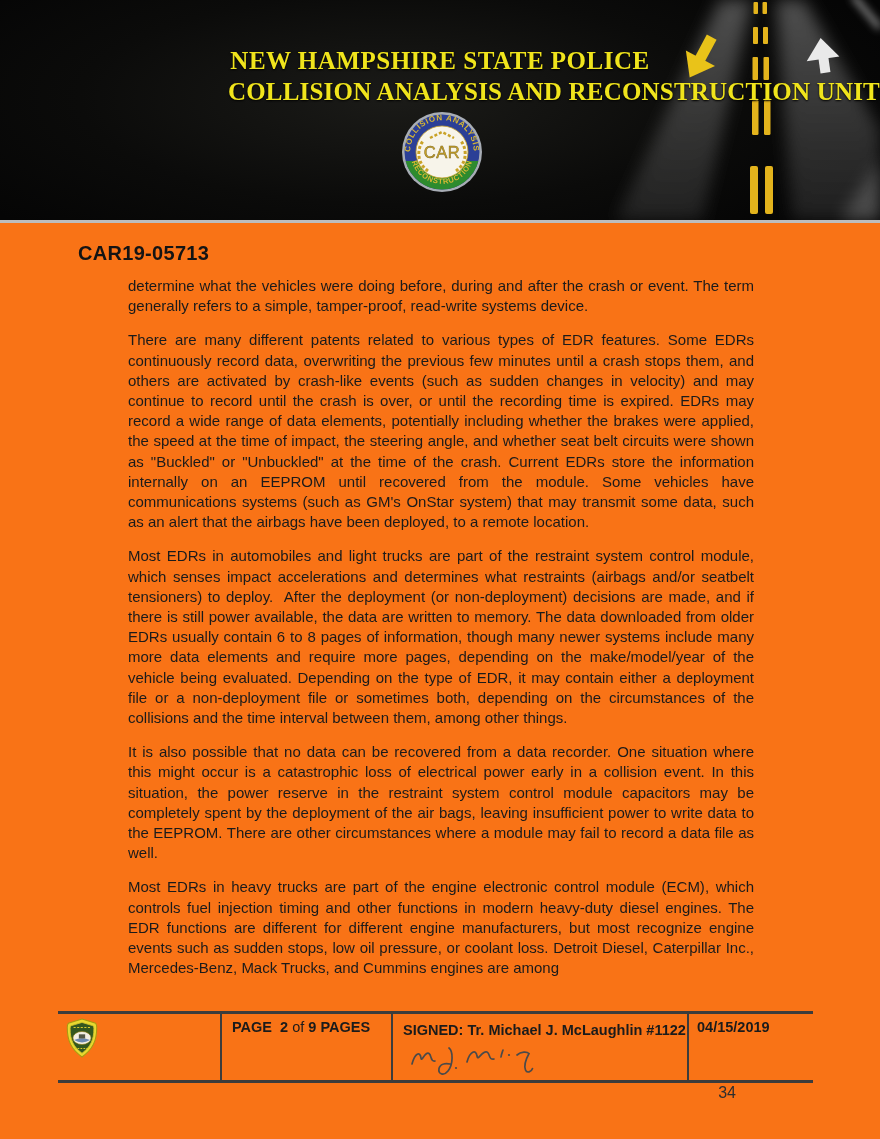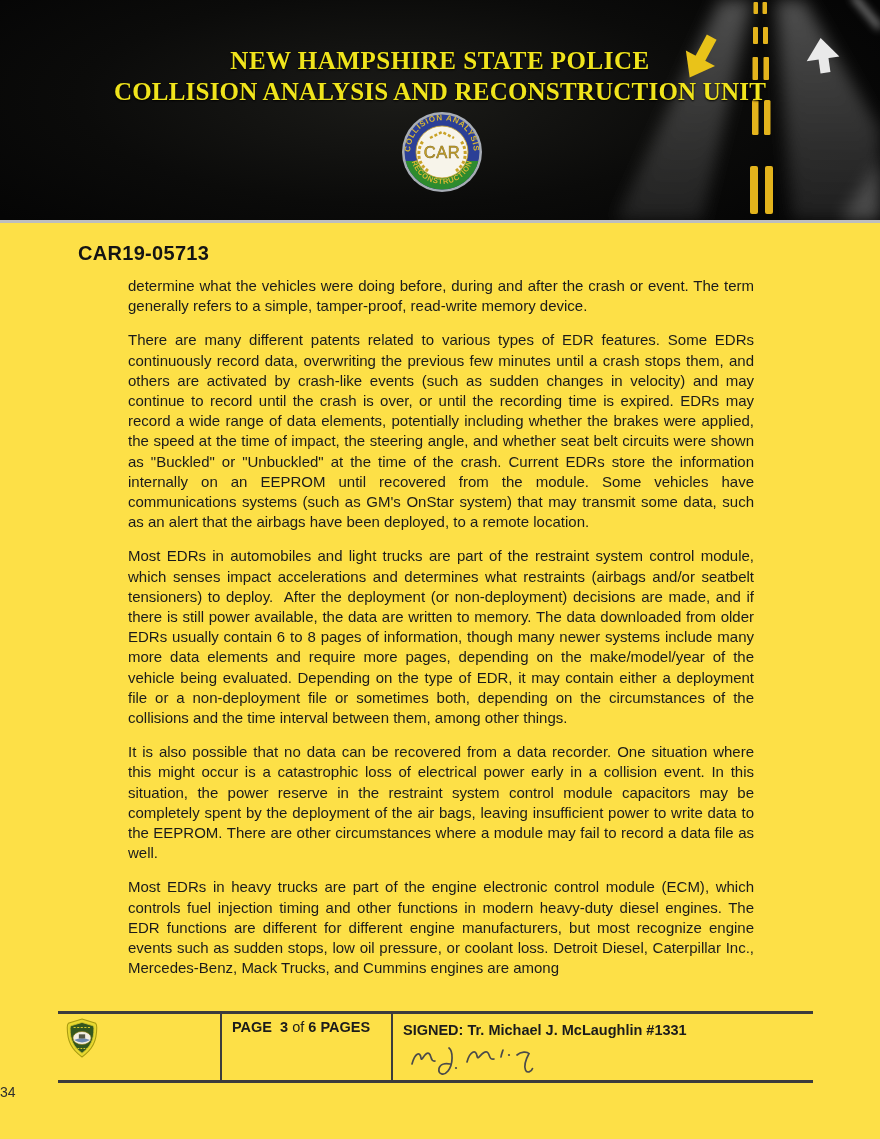--- a/index.html
+++ b/index.html
@@ -1,34 +1,34 @@
 <!DOCTYPE html>
 <html><head>
 <meta charset="utf-8">
 <style>
   html,body { margin:0; padding:0; background:#ffffff; }
   .page {
-    position:relative; width:880px; height:1139px; background:#fde047;
+    position:relative; width:880px; height:1139px; background:#f97316;
     font-family:"Liberation Sans", sans-serif; overflow:hidden;
   }
 
   
   .header {
     position:absolute; left:0; top:0; width:880px; height:220px;
     background:radial-gradient(ellipse 60% 80% at 45% 45%, #1b1b18 0%, #0b0b0a 60%, #050505 100%);
     border-bottom:3px solid #bdbdbd;
   }
   .road-svg { position:absolute; right:0; top:0; }
   .header-titles {
     position:absolute; left:0; top:46px; width:880px; text-align:center;
     font-family:"Liberation Serif", serif; font-weight:bold; color:#f0e41c;
     text-shadow:0 1px 2px #000;
   }
   .header-titles .line1 { font-size:25px; letter-spacing:0.5px; line-height:30px; }
-  .header-titles .line2 { font-size:25px; letter-spacing:0.2px; line-height:32px; }
+  .header-titles .line2 { font-size:25px; letter-spacing:0.2px; line-height:32px;text-align:right; }
   .logo-wrap { position:absolute; left:400px; top:110px; }
 
   
   .case-number {
     position:absolute; left:78px; top:242px;
     font-size:20px; font-weight:bold; color:#141414; letter-spacing:0.3px;
   }
   .paragraphs {
     position:absolute; left:128px; top:276px; width:626px;
     font-size:15px; line-height:20.2px; color:#1b1b1b; text-align:justify;
@@ -53,22 +53,22 @@
   .signed-label {
     position:absolute; left:10px; top:8px;
     font-size:14.5px; font-weight:bold; color:#1b1b1b;
   }
   .signature-wrap { position:absolute; left:8px; top:24px; }
   .date-label {
     position:absolute; left:8px; top:5px;
     font-size:14.5px; font-weight:bold; color:#1b1b1b;
   }
   .page-number {
-    position:absolute; left:0; top:1084px; width:736px; text-align:left;
-    font-size:14px; color:#2e2e2e;
+    position:absolute; left:0; top:1084px; width:736px; text-align:right;
+    font-size:16px; color:#2e2e2e;
   }
 </style>
 </head>
 <body>
 
 <div class="page">
 
   <div class="header">
 
     <svg class="road-svg" width="880" height="220" viewBox="0 0 880 220">
@@ -143,21 +143,21 @@
         <text font-family="Liberation Sans, sans-serif" font-size="7.6" font-weight="bold" fill="#d9b833" letter-spacing="0.6">
           <textPath href="#arcBot" startOffset="50%" text-anchor="middle">RECONSTRUCTION</textPath>
         </text>
       </svg>
     </div>
   </div>
 
   <div class="case-number">CAR19-05713</div>
 
   <div class="paragraphs">
-    <p><span>determine what the vehicles were doing before, during and after the crash or event. The term generally refers to a simple, tamper-proof, read-write memory device.</span></p>
+    <p><span>determine what the vehicles were doing before, during and after the crash or event. The term generally refers to a simple, tamper-proof, read-write systems device.</span></p>
     <p><span>There are many different patents related to various types of EDR features. Some EDRs continuously record data, overwriting the previous few minutes until a crash stops them, and others are activated by crash-like events </span><span class="ital">(such as sudden changes in velocity)</span><span> and may continue to record until the crash is over, or until the recording time is expired. EDRs may record a wide range of data elements, potentially including whether the brakes were applied, the speed at the time of impact, the steering angle, and whether seat belt circuits were shown as "Buckled" or "Unbuckled" at the time of the crash. Current EDRs store the information internally on an EEPROM until recovered from the module. Some vehicles have communications systems </span><span class="ital">(such as GM's OnStar system)</span><span> that may transmit some data, such as an alert that the airbags have been deployed, to a remote location.</span></p>
     <p><span>Most EDRs in automobiles and light trucks are part of the restraint system control module, which senses impact accelerations and determines what restraints </span><span class="ital">(airbags and/or seatbelt tensioners)</span><span> to deploy.  After the deployment </span><span class="ital">(or non-deployment)</span><span> decisions are made, and if there is still power available, the data are written to memory. The data downloaded from older EDRs usually contain 6 to 8 pages of information, though many newer systems include many more data elements and require more pages, depending on the make/model/year of the vehicle being evaluated. Depending on the type of EDR, it may contain either a deployment file or a non-deployment file or sometimes both, depending on the circumstances of the collisions and the time interval between them, among other things.</span></p>
     <p><span>It is also possible that no data can be recovered from a data recorder. One situation where this might occur is a catastrophic loss of electrical power early in a collision event. In this situation, the power reserve in the restraint system control module capacitors may be completely spent by the deployment of the air bags, leaving insufficient power to write data to the EEPROM. There are other circumstances where a module may fail to record a data file as well.</span></p>
     <p><span>Most EDRs in heavy trucks are part of the engine electronic control module </span><span class="ital">(ECM)</span><span>, which controls fuel injection timing and other functions in modern heavy-duty diesel engines. The EDR functions are different for different engine manufacturers, but most recognize engine events such as sudden stops, low oil pressure, or coolant loss. Detroit Diesel, Caterpillar Inc., Mercedes-Benz, Mack Trucks, and Cummins engines are among</span></p>
   </div>
 
   <div class="footer-table">
 
     <div class="footer-cell">
       <div class="badge-wrap">
@@ -167,35 +167,38 @@
           <line x1="9" y1="9" x2="25" y2="9" stroke="#d9cb2c" stroke-width="1" stroke-dasharray="2 1.4"></line>
           <ellipse cx="17" cy="19" rx="8.6" ry="6.2" fill="#f2efe2" stroke="#8a7a10" stroke-width="0.6"></ellipse>
           <path d="M9.4 21 Q17 17.5 24.6 21 Q17 25.4 9.4 21 Z" fill="#4a6fa5" opacity="0.8"></path>
           <rect x="14" y="15.5" width="6" height="4" fill="#555a46"></rect>
           <line x1="10" y1="29" x2="24" y2="29" stroke="#d9cb2c" stroke-width="1" stroke-dasharray="1.6 1.2"></line>
         </svg>
       </div>
     </div>
 
     <div class="footer-cell">
-      <div class="page-label"><span class="b">PAGE  3 </span><span>of</span><span class="b"> 6 PAGES</span></div>
-    </div>
-
-    <div class="footer-cell">
-      <div class="signed-label">SIGNED: Tr. Michael J. McLaughlin #1331</div>
+      <div class="page-label"><span class="b">PAGE  2 </span><span>of</span><span class="b"> 9 PAGES</span></div>
+    </div>
+
+    <div class="footer-cell">
+      <div class="signed-label">SIGNED: Tr. Michael J. McLaughlin #1122</div>
       <div class="signature-wrap">
         <svg width="160" height="42" viewBox="0 0 150 42" fill="none" stroke="#4a4a4a" stroke-width="1.7" stroke-linecap="round">
           <path d="M6,26 C9,15 14,13 15,20 C15.5,25 19,13 23,15.5 C26,17.5 24,24 29,23"></path>
           <path d="M43,10 C47,13 47.5,26 42,33 C38,38 32,36.5 33,30.5 C34,26 39,25 44,26"></path>
           <circle cx="50" cy="30" r="1.1" fill="#4a4a4a" stroke="none"></circle>
           <path d="M61,24 C64,13 70,11 71,18 C72,24 76,12 81,14 C84.5,15.5 82,22 88,21"></path>
           <path d="M97,12 C96,15 95.3,16.5 95,19"></path>
           <circle cx="103" cy="17" r="1.1" fill="#4a4a4a" stroke="none"></circle>
           <path d="M111,17 C115,13.5 121,13.5 123,15.5 C119.5,22 117.5,27 119.5,32 C120.8,35.6 125.5,33.8 126.5,30.5"></path>
         </svg>
       </div>
     </div>
 
+    <div class="footer-cell">
+      <div class="date-label">04/15/2019</div>
+    </div>
   </div>
 
   <div class="page-number">34</div>
 
 </div>
 
 </body></html>

